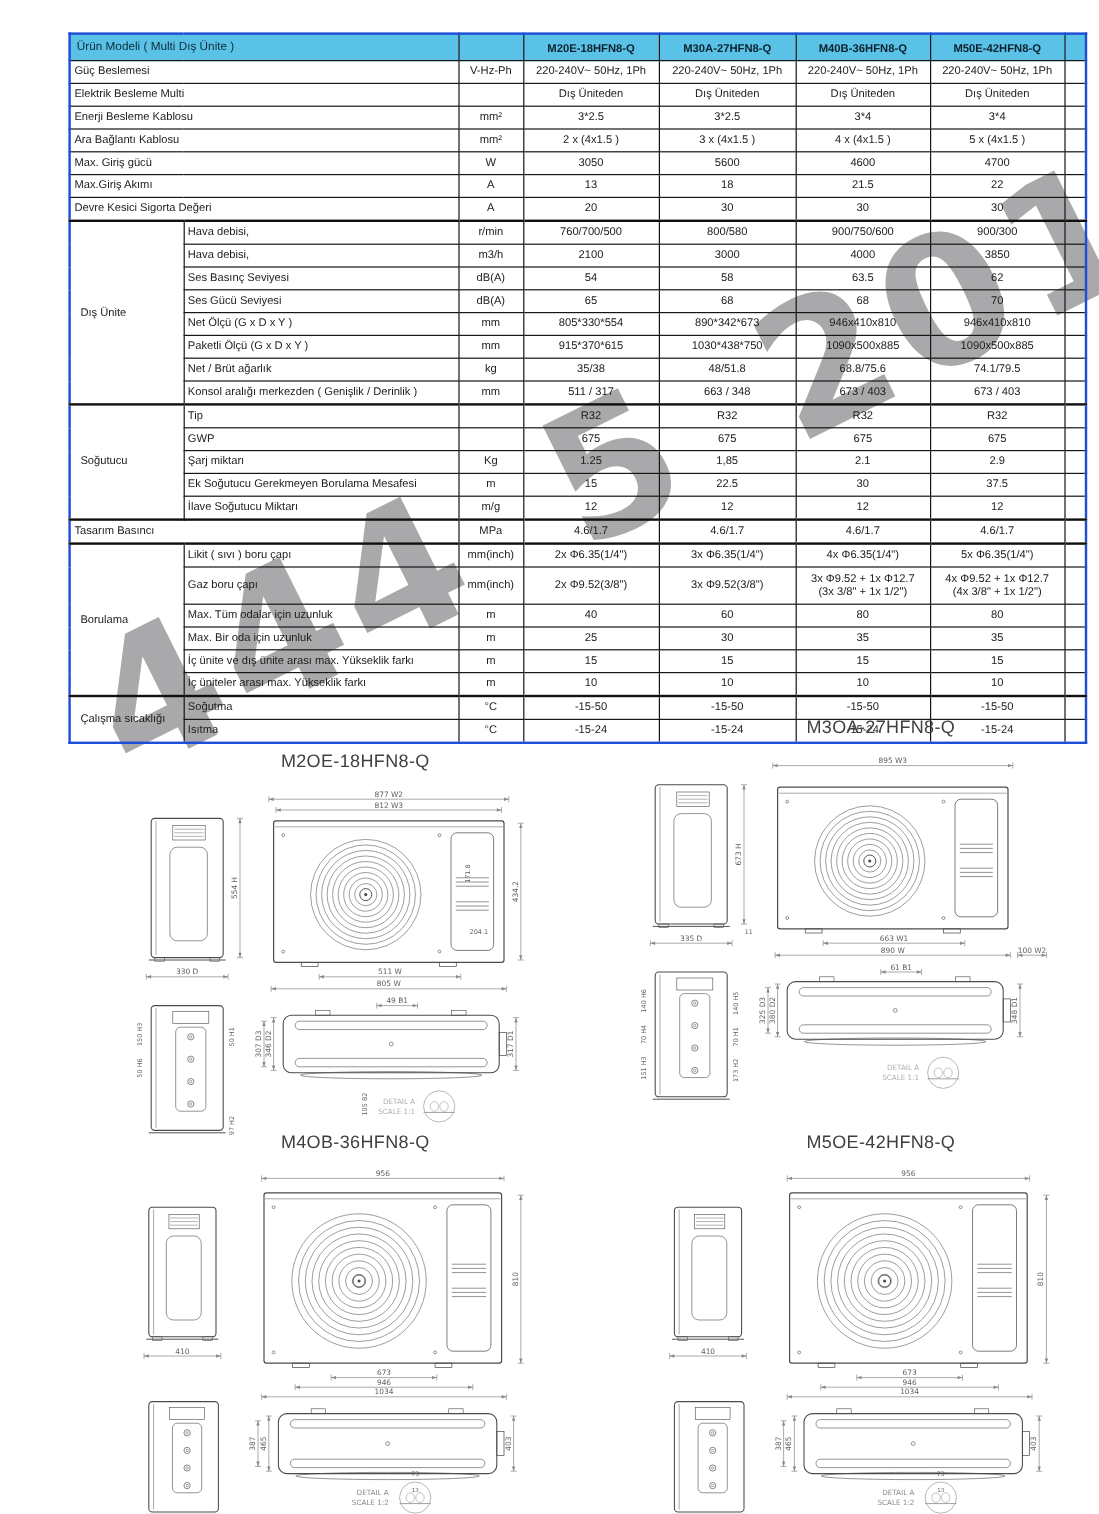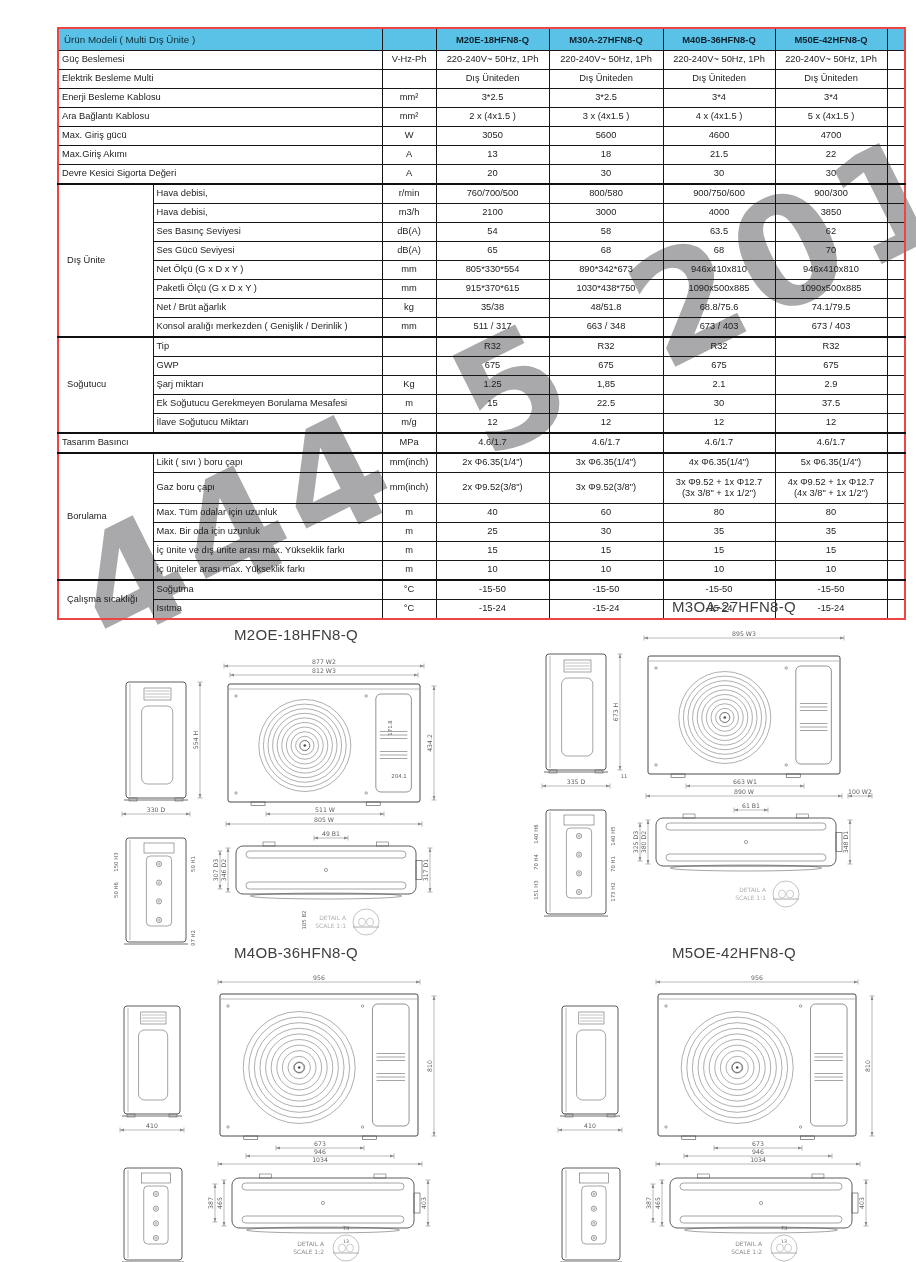--- a/index.html
+++ b/index.html
@@ -8,21 +8,21 @@
     font-family:"Liberation Sans",sans-serif;color:#1c1c1c;
   }
   .watermark{
     position:absolute;left:85px;top:528px;z-index:1;
     font-family:"DejaVu Sans",sans-serif;font-weight:bold;
     font-size:150px;line-height:1;letter-spacing:8px;word-spacing:26px;
     color:#9e9da0;opacity:.88;white-space:nowrap;
     transform:rotate(-26.5deg);transform-origin:left center;
   }
   .spec-wrap{position:absolute;left:57px;top:27px;z-index:2;}
-  table{border-collapse:collapse;table-layout:fixed;width:847px;border:2px solid #ef4444;background:transparent;}
+  table{border-collapse:collapse;table-layout:fixed;width:847px;border:2px solid #1d4ed8;background:transparent;}
   th,td{
     border:1px solid #161616;font-size:9.3px;line-height:1.2;
     padding:1px 3px;text-align:center;vertical-align:middle;white-space:pre-line;
     background:transparent;
   }
   thead th{background:#5bc2e7;height:19px;color:#0d2b36;}
   th.h-label{text-align:left;font-weight:normal;font-size:9.8px;padding-left:5px;}
   th.h-model{font-weight:bold;font-size:9.4px;color:#0b222c;}
   tbody td{height:16px;}
   td.lab{text-align:left;padding-left:3px;}

